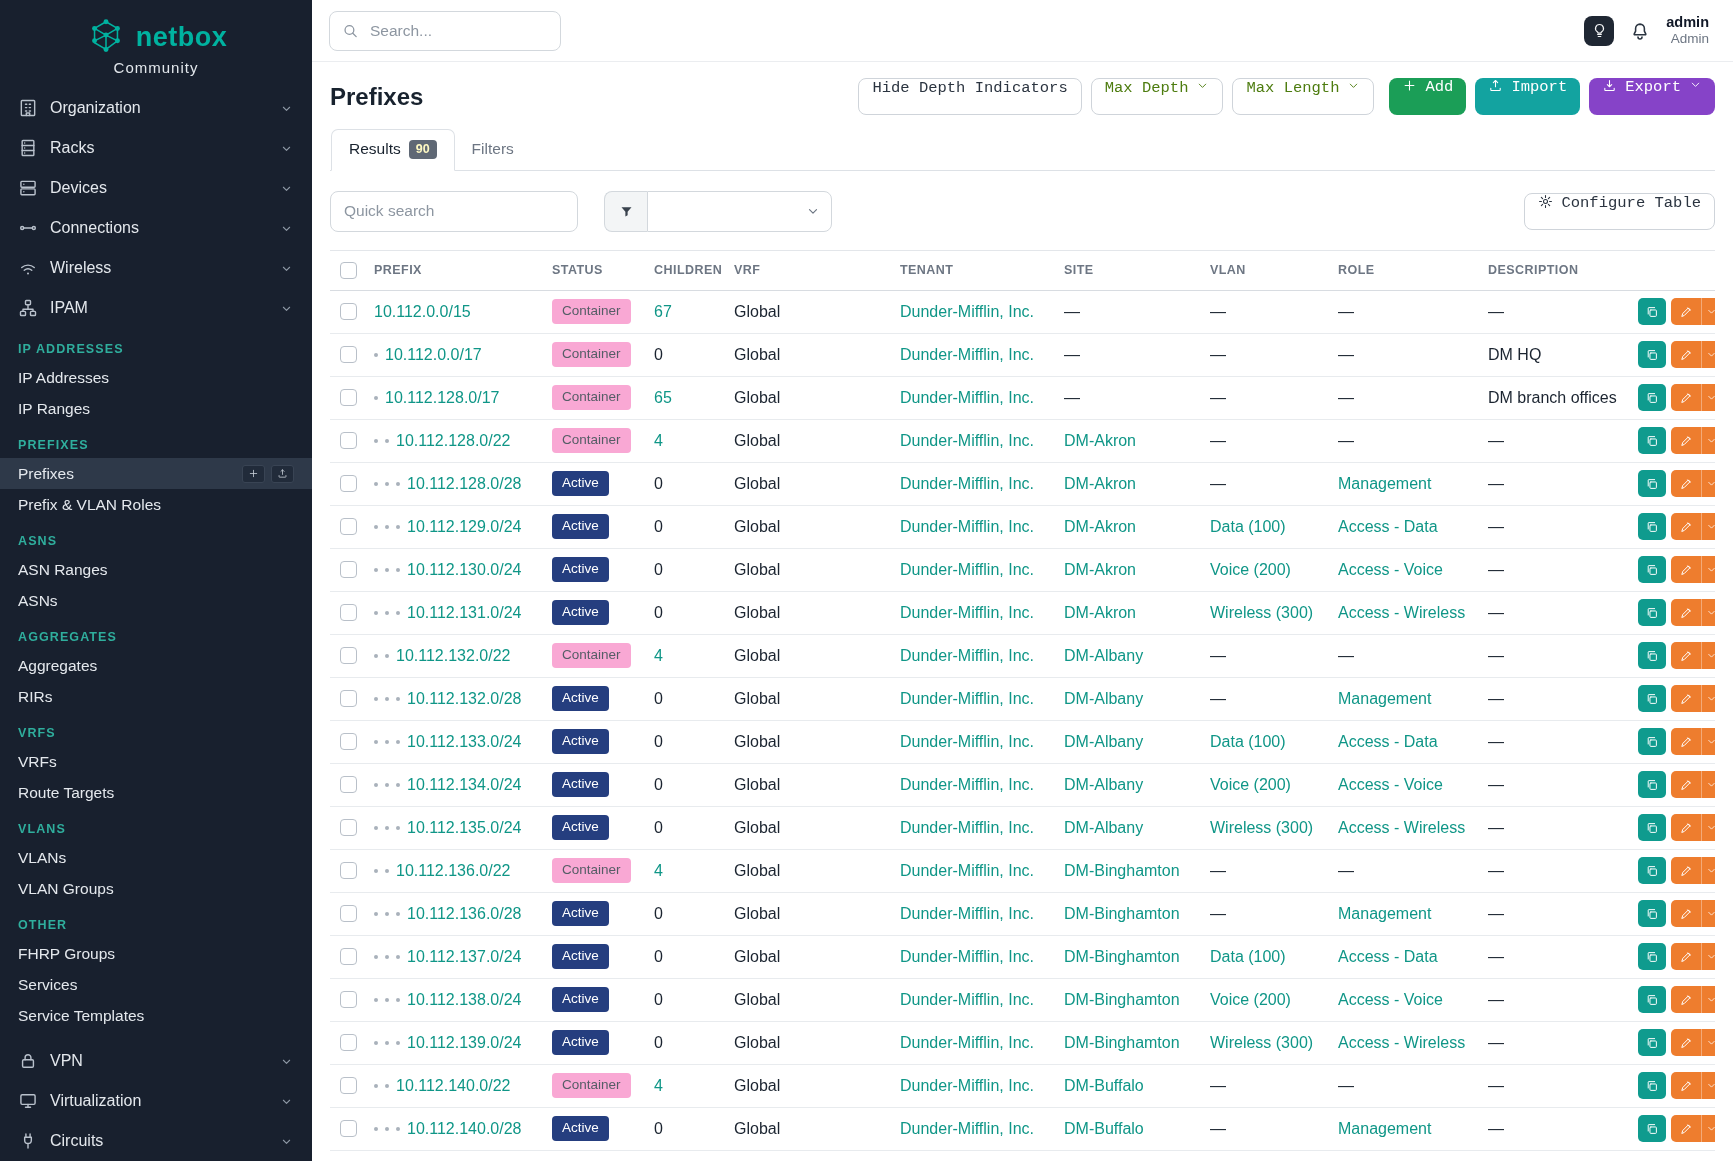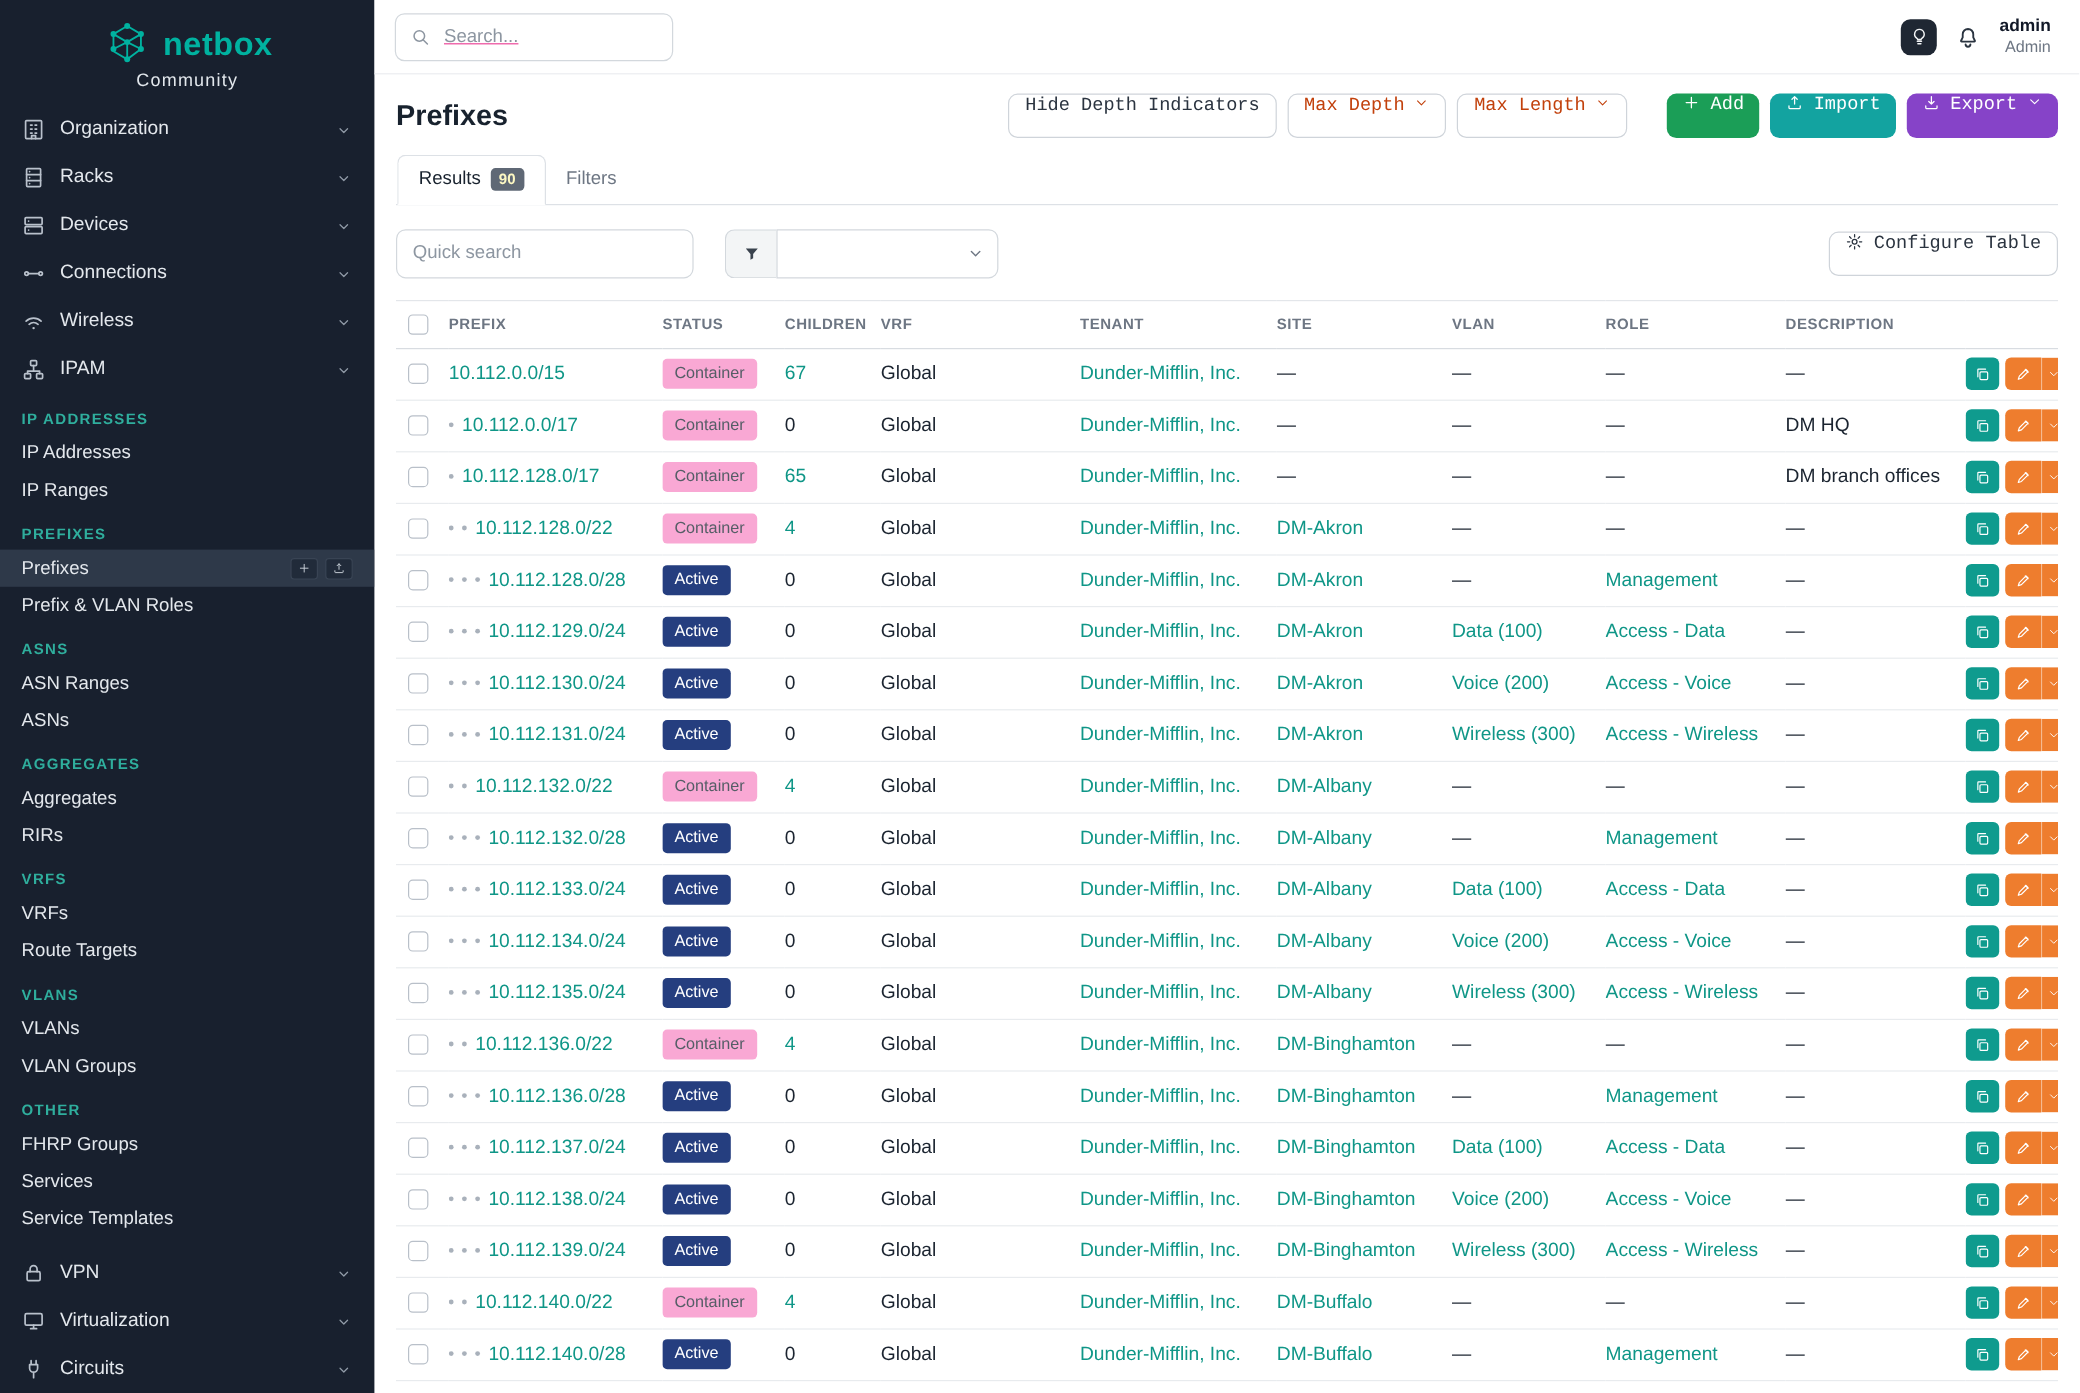--- a/index.html
+++ b/index.html
@@ -23,21 +23,21 @@
   .nav-sub.active { background:#2e3949; }
   .quick-actions { margin-left:auto; display:flex; gap:6px; }
   .qa-btn { width:23px; height:18px; background:#212b3a; border:1px solid #394454; border-radius:3px; display:inline-flex; align-items:center; justify-content:center; color:#cdd4dc; cursor:pointer; }
   .qa-btn svg { width:11px; height:11px; }
   .nav-bottom { margin-top:10px; }
 
   
   .main { flex:1; height:100%; display:flex; flex-direction:column; overflow:hidden; }
   .topbar { height:62px; min-height:62px; display:flex; align-items:center; padding:0 24px 0 17px; border-bottom:1px solid #ebedf0; background:#fff; }
   .search-box { position:relative; width:232px; }
-  .search-box input { width:100%; height:40px; border:1px solid #d3d8dd; border-radius:8px; padding:0 12px 0 40px; font-size:15.5px; color:#ec4899; outline:none; font-family:inherit;text-decoration:underline; }
+  .search-box input { width:100%; height:40px; border:1px solid #d3d8dd; border-radius:8px; padding:0 12px 0 40px; font-size:15.5px; color:#ec4899; outline:none; font-family:inherit; }
   .search-box input::placeholder { color:#8d96a1; }
   .search-icon { position:absolute; left:13px; top:50%; transform:translateY(-50%); width:17px; height:17px; color:#8d96a1; }
   .user-area { margin-left:auto; display:flex; align-items:center; gap:15px; }
   .bulb-btn { width:30px; height:30px; border-radius:8px; background:#1f2733; color:#f2f4f6; display:flex; align-items:center; justify-content:center; cursor:pointer; }
   .bulb-btn svg { width:17px; height:17px; }
   .bell-btn { color:#2a3440; display:flex; cursor:pointer; }
   .bell-btn svg { width:22px; height:22px; }
   .user-meta { text-align:right; line-height:1.25; }
   .user-name { font-size:14.5px; font-weight:bold; color:#111827; }
   .user-role { font-size:13.5px; color:#6d7683; }
@@ -45,22 +45,22 @@
   
   .content { flex:1; padding:0 18px; overflow:hidden; }
   .page-header { display:flex; align-items:center; margin-top:16px; }
   .page-title { font-size:24px; font-weight:600; color:#18222e; }
   .page-actions { margin-left:auto; display:flex; align-items:center; gap:9px; }
   .btn { height:37px; border-radius:8px; font-size:15.5px; display:inline-flex; gap:8px; padding:0 13px; border:none; cursor:pointer; font-family:Liberation Mono, monospace; white-space:nowrap; }
   .btn svg { width:15px; height:15px; }
   .btn .caret svg { width:13px; height:13px; }
   .btn .caret { display:inline-flex; color:inherit; }
   .btn-outline { background:#fff; border:1px solid #cfd4da; color:#2b3440; }
-  .btn-outline-muted { background:#fff; border:1px solid #cfd4da; color:#c2410c; }
-  .btn-green { background:#1b9e57; color:#fff; margin-left:24px; }
+  .btn-outline-muted { background:#fff; border:1px solid #cfd4da; color:#4d7c0f; }
+  .btn-green { background:#1b9e57; color:#fff; margin-left:6px; }
   .btn-teal { background:#13a3a0; color:#fff; }
   .btn-purple { background:#8643c8; color:#fff; }
 
   .tabs { display:flex; margin-top:14px; border-bottom:1px solid #dde1e6; padding-left:1px; }
   .tab { padding:10px 17px 11px; font-size:15.5px; color:#6d7683; display:flex; align-items:center; gap:8px; cursor:pointer; margin-bottom:-1px; }
   .tab.active { color:#18222e; border:1px solid #dde1e6; border-bottom:1px solid #fff; border-radius:7px 7px 0 0; background:#fff; }
   .tab-badge { background:#5f6875; color:#fef9c3; font-size:12.5px; padding:3px 7px; border-radius:4px; font-weight:600; line-height:1; }
 
   .controls { display:flex; align-items:center; margin-top:20px; }
   .quick-search { width:248px; height:41px; border:1px solid #d3d8dd; border-radius:8px; padding:0 13px; font-size:15.5px; outline:none; font-family:inherit; color:#1b2430; }

